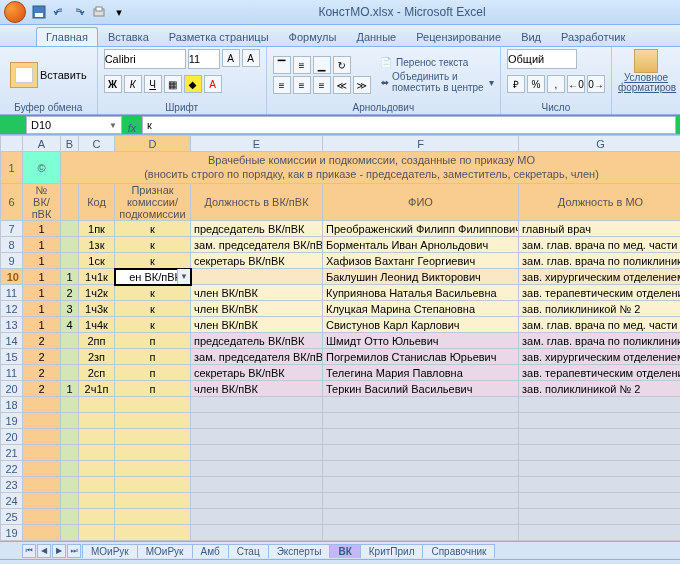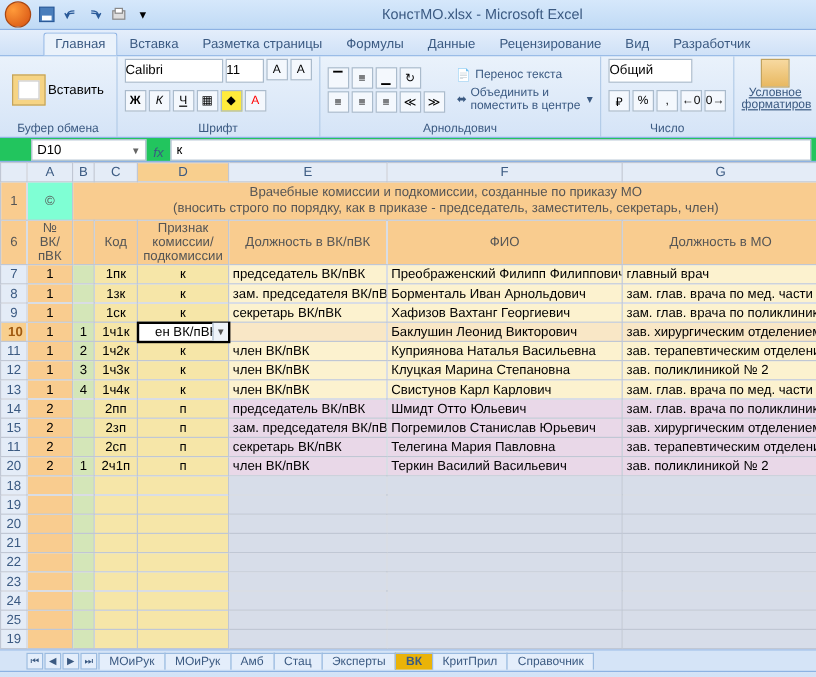--- a/index.html
+++ b/index.html
@@ -53,21 +53,21 @@
 .selcell { outline: 2px solid #000; outline-offset:-1px; background:white !important; position:relative;}
 .selcell .dd { position:absolute; right:-1px; top:-1px; bottom:-1px; width:14px; border:1px solid #abc; background:#eef3f9; display:flex; align-items:center; justify-content:center; font-size:8px; color:#555;}
 td.copysrc { background:#7fffd4 !important; }
 .empty td.db { background:#d7dde9; }
 .empty td.colA { background:#f9cc8f; }
 .empty td.colB { background:#d4e6b8; }
 .empty td.colC, .empty td.colD { background:#f6e6a8;}
 .sheet-tabs { height: 18px; background: #d5e4f7; display: flex; align-items: center; padding-left: 22px; border-top: 1px solid #8db2e3; gap:0;}
 .nav-btn { width:14px; height:14px; border:1px solid #9bbbe0; background:#e4eefb; display:inline-flex; align-items:center; justify-content:center; font-size:8px; color:#3b5a82; cursor:pointer; margin-right:1px;}
 .stab { padding: 1px 8px; font-size: 10px; background: #e4eefb; border: 1px solid #9bbbe0; border-bottom: none; margin-right: -1px; cursor: pointer; color:#3b5a82;}
-.stab.active { background: #eab308; font-weight: bold; }
+.stab.active { background: #c4b5fd; font-weight: bold; }
 .statusbar { height: 20px; background: linear-gradient(#d5e4f7,#c0daf5); display: flex; align-items: center; padding: 0 6px; font-size: 11px; color: #3b5a82; border-top:1px solid #8db2e3;}
 svg { display:block; }
 </style>
 </head>
 <body>
 
 <div class="titlebar">
   <div class="office-btn"></div>
   <div class="qat">
     <div class="qat-btn">

